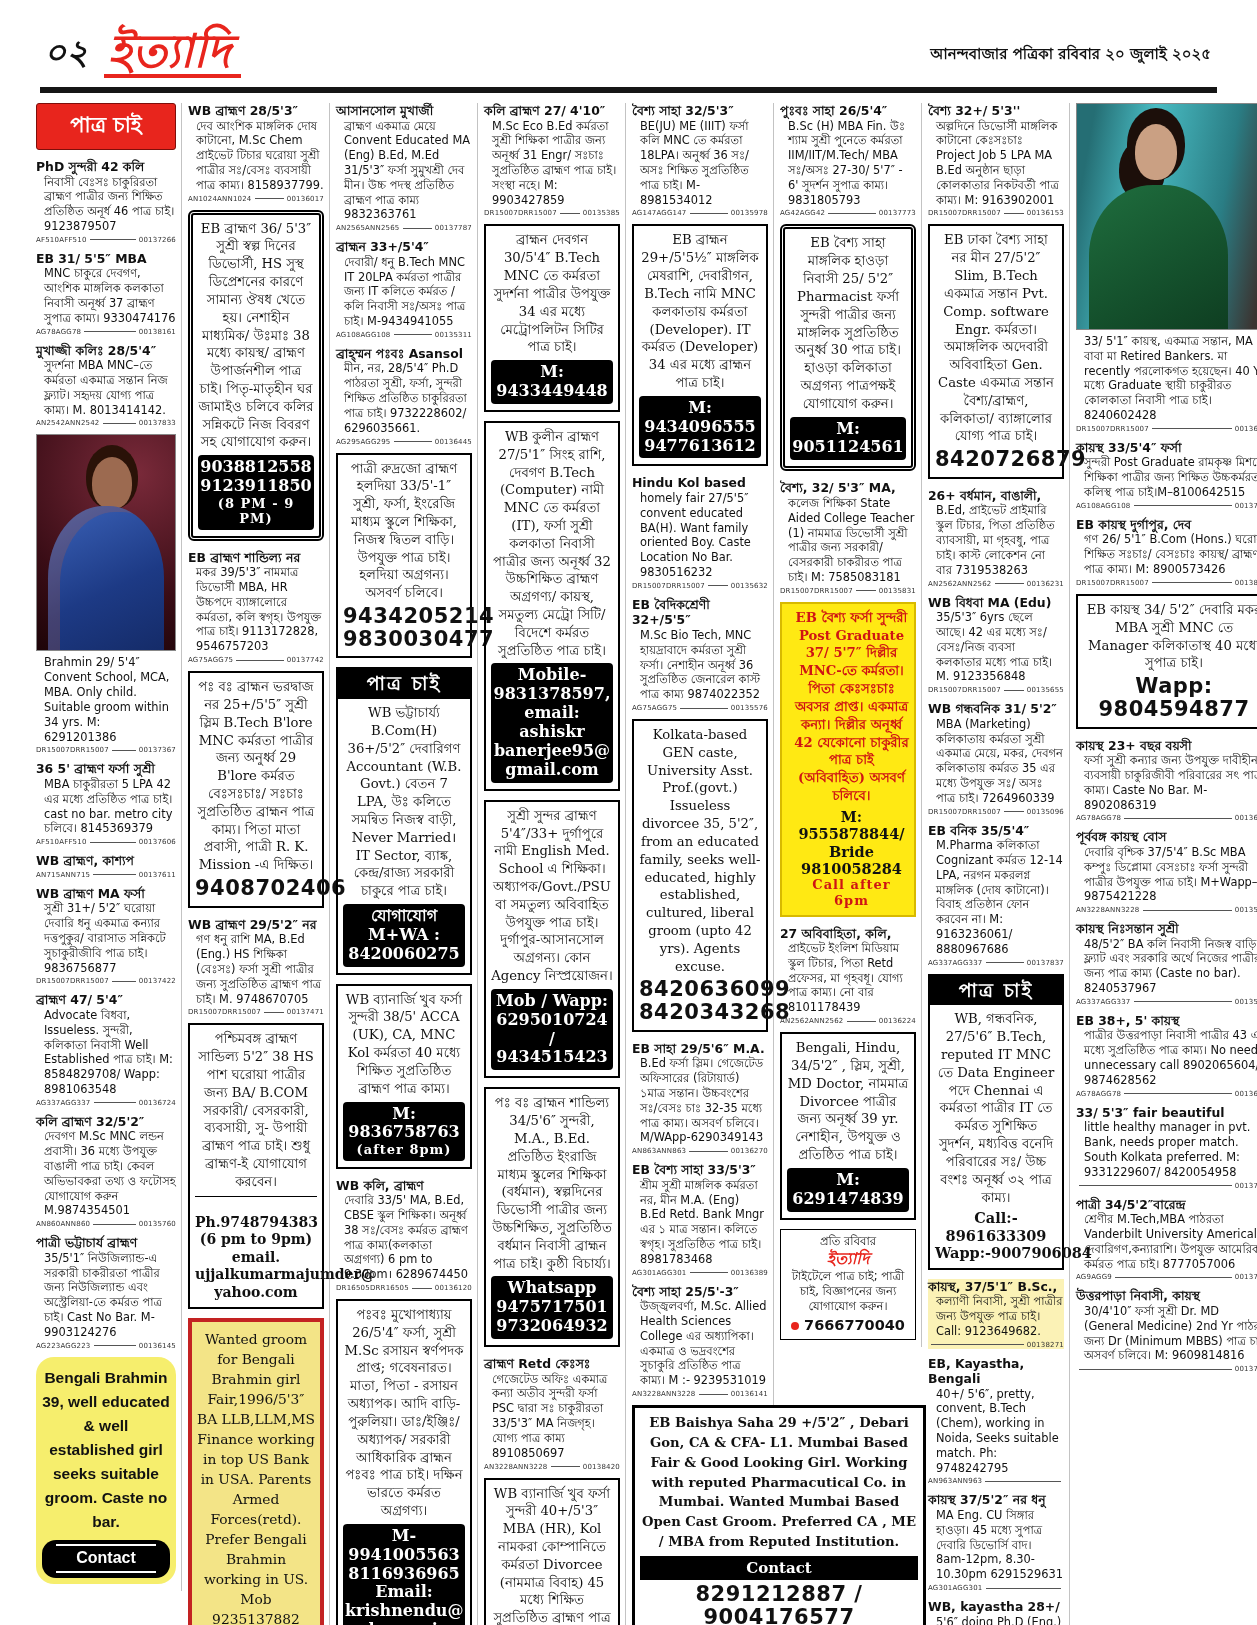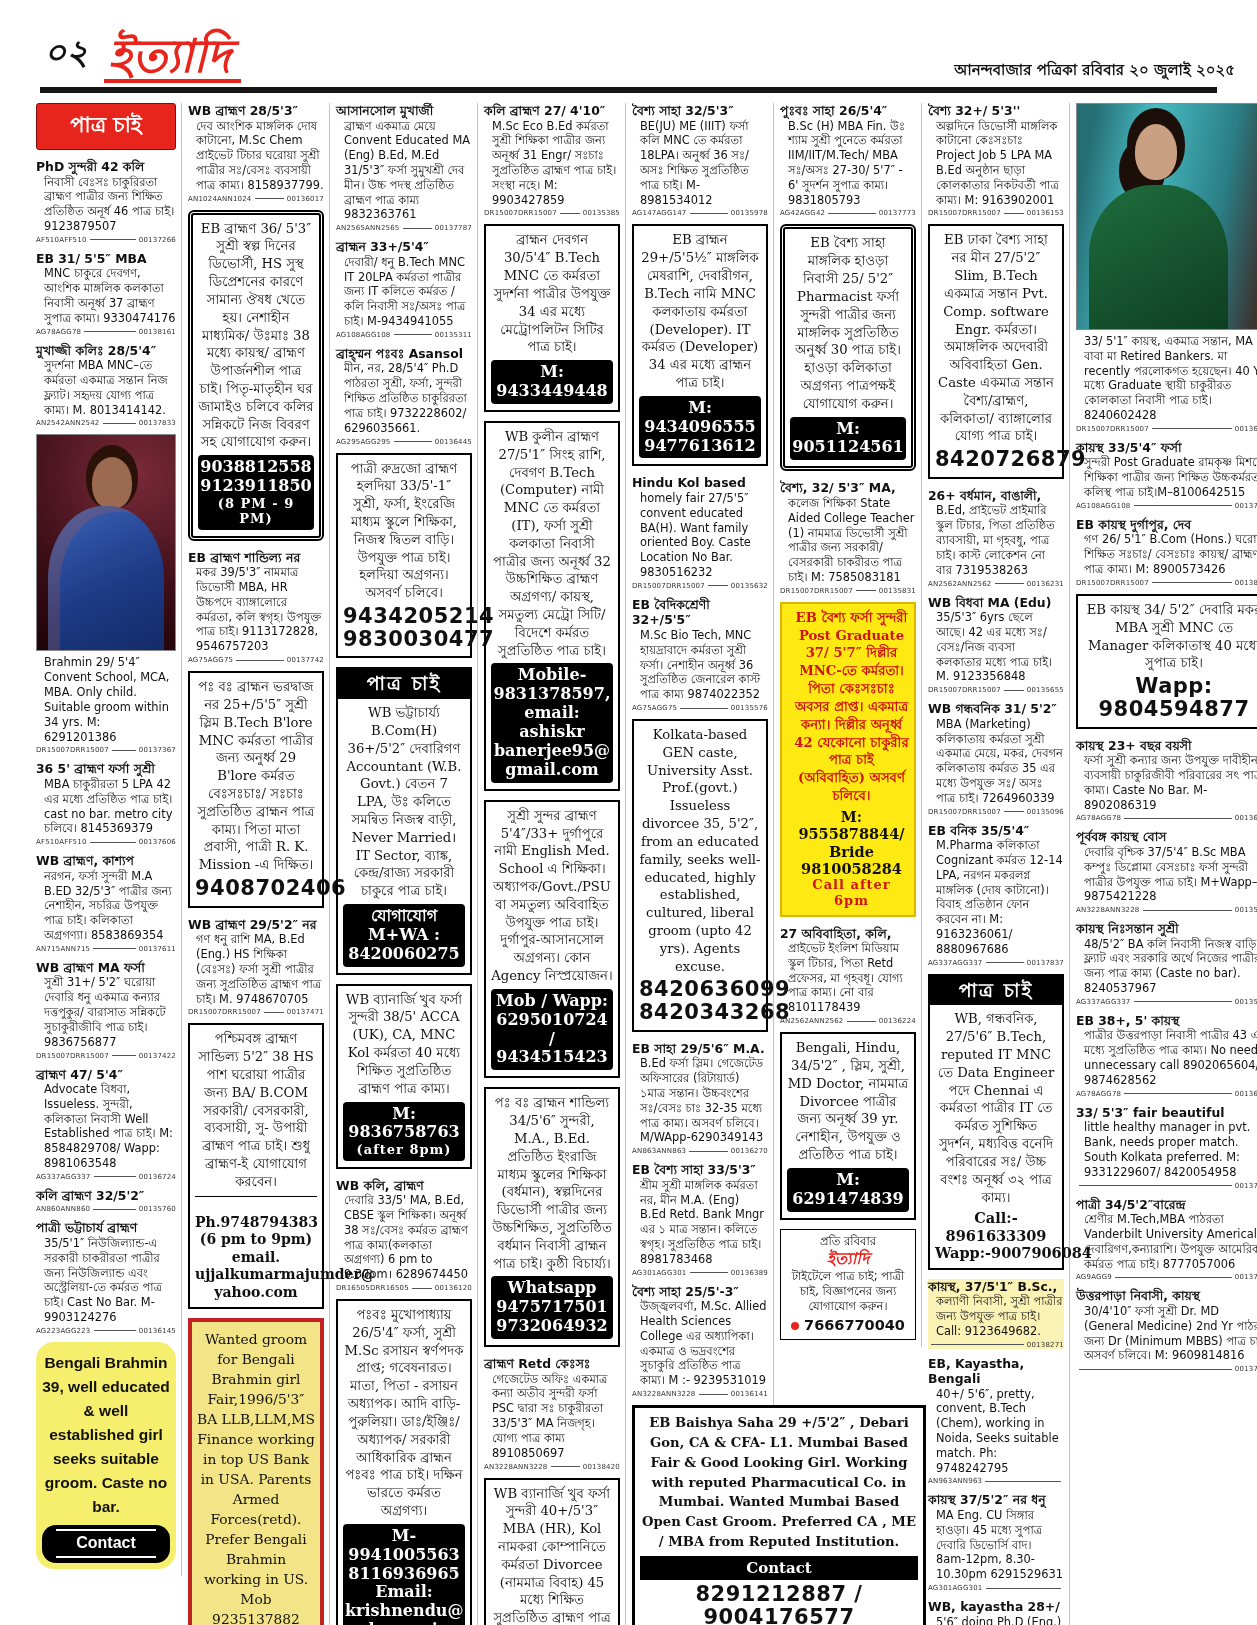--- a/index.html
+++ b/index.html
@@ -1,19 +1,19 @@
 <!DOCTYPE html>
 <html><head>
 <meta charset="utf-8">
 <style>
   html,body{margin:0;padding:0;background:#e9e9e9;}
   .page{width:1257px;height:1625px;background:#fff;position:relative;overflow:hidden;
         font-family:"DejaVu Sans",sans-serif;color:#111;margin:0 auto;}
   
-  .masthead{display:flex;align-items:flex-end;padding:26px 22px 2px 44px;}
+  .masthead{display:flex;align-items:center;padding:26px 46px 2px 44px;}
   .pageno{font-size:34px;font-weight:800;font-style:italic;}
   .nlogo{color:#e8251d;font-size:46px;font-weight:800;font-style:italic;margin-left:16px;line-height:.9;
          border-bottom:4px solid #e8251d;padding:0 10px 2px 4px;}
   .dateline{margin-left:auto;font-size:15px;font-weight:700;}
   .mast-rule{height:6px;background:#151515;margin:2px 40px 8px 40px;}
   
   .cols{display:flex;gap:6px;padding:2px 20px 8px 36px;align-items:flex-start;}
   .col{border-right:1px solid #c3c3c3;padding-right:5px;min-width:0;}
   .col:last-child{border-right:none;}
   .item{margin-bottom:7px;}
@@ -128,21 +128,20 @@
           <div class="head">36 5' ব্রাহ্মণ ফর্সা সুশ্রী</div>
           <div class="body">MBA চাকুরীরতা 5 LPA 42 এর মধ্যে প্রতিষ্ঠিত পাত্র চাই। cast no bar. metro city চলিবে। 8145369379</div>
           <div class="ref">
             <div class="l">AF510AFF510</div>
             <div class="dash"></div>
             <div class="r">00137606</div>
           </div>
         </div>
         <div class="item plain">
           <div class="head">WB ব্রাহ্মণ, কাশ্যপ</div>
-          <div class="body">নরগন, ফর্সা সুন্দরী M.A B.ED 32/5'3″ পাত্রীর জন্য নেশাহীন, সচরিত্র উপযুক্ত পাত্র চাই। কলিকাতা অগ্রগণ্যা। 8583869354</div>
           <div class="ref">
             <div class="l">AN715ANN715</div>
             <div class="dash"></div>
             <div class="r">00137611</div>
           </div>
         </div>
         <div class="item plain">
           <div class="head">WB ব্রাহ্মণ MA ফর্সা</div>
           <div class="body">সুশ্রী 31+/ 5'2″ ঘরোয়া দেবারি ধনু একমাত্র কন্যার দত্তপুকুর/ বারাসাত সন্নিকটে সুচাকুরীজীবি পাত্র চাই। 9836756877</div>
           <div class="ref">
@@ -155,20 +154,21 @@
           <div class="head">ব্রাহ্মণ 47/ 5'4″</div>
           <div class="body">Advocate বিধবা, Issueless. সুন্দরী, কলিকাতা নিবাসী Well Established পাত্র চাই। M: 8584829708/ Wapp: 8981063548</div>
           <div class="ref">
             <div class="l">AG337AGG337</div>
             <div class="dash"></div>
             <div class="r">00136724</div>
           </div>
         </div>
         <div class="item plain">
           <div class="head">কলি ব্রাহ্মণ 32/5'2″</div>
+          <div class="body">দেবগণ M.Sc MNC লন্ডন প্রবাসী। 36 মধ্যে উপযুক্ত বাঙালী পাত্র চাই। কেবল অভিভাবকরা তথ্য ও ফটোসহ যোগাযোগ করুন M.9874354501</div>
           <div class="ref">
             <div class="l">AN860ANN860</div>
             <div class="dash"></div>
             <div class="r">00135760</div>
           </div>
         </div>
         <div class="item plain">
           <div class="head">পাত্রী ভট্টাচার্য ব্রাহ্মণ</div>
           <div class="body">35/5'1″ নিউজিল্যান্ড-এ সরকারী চাকরীরতা পাত্রীর জন্য নিউজিল্যান্ড এবং অস্ট্রেলিয়া-তে কর্মরত পাত্র চাই। Cast No Bar. M-9903124276</div>
           <div class="ref">

